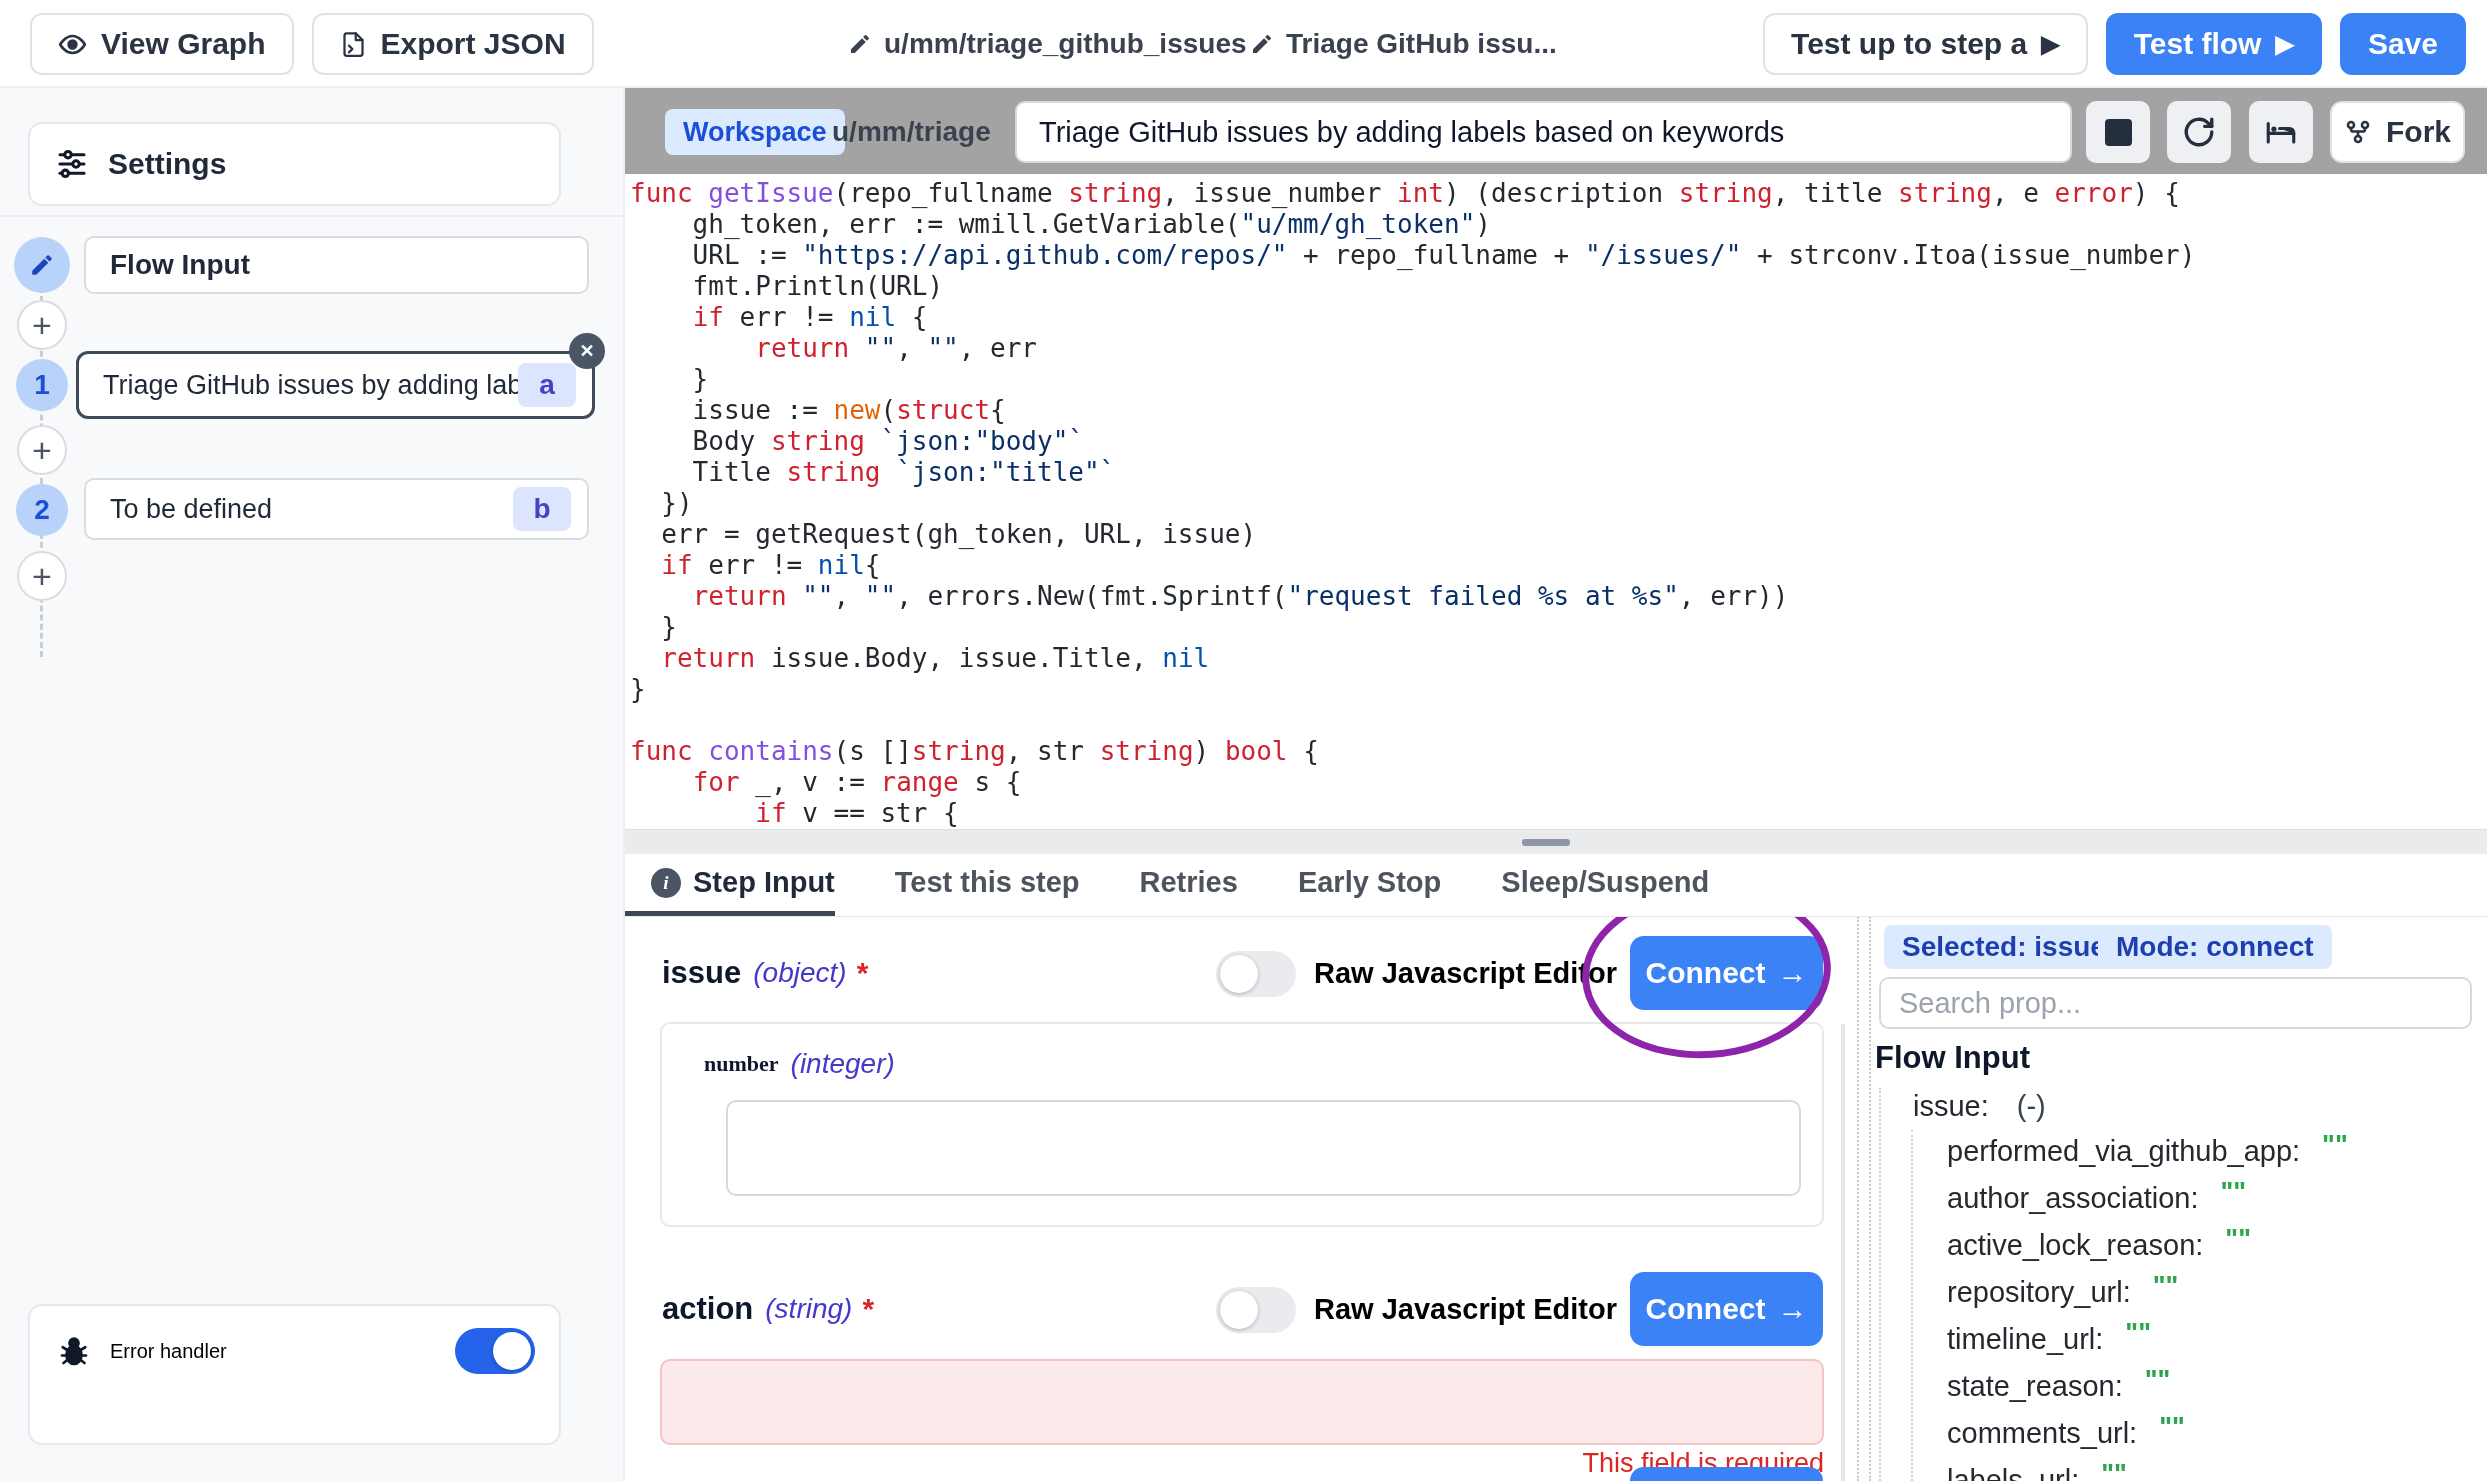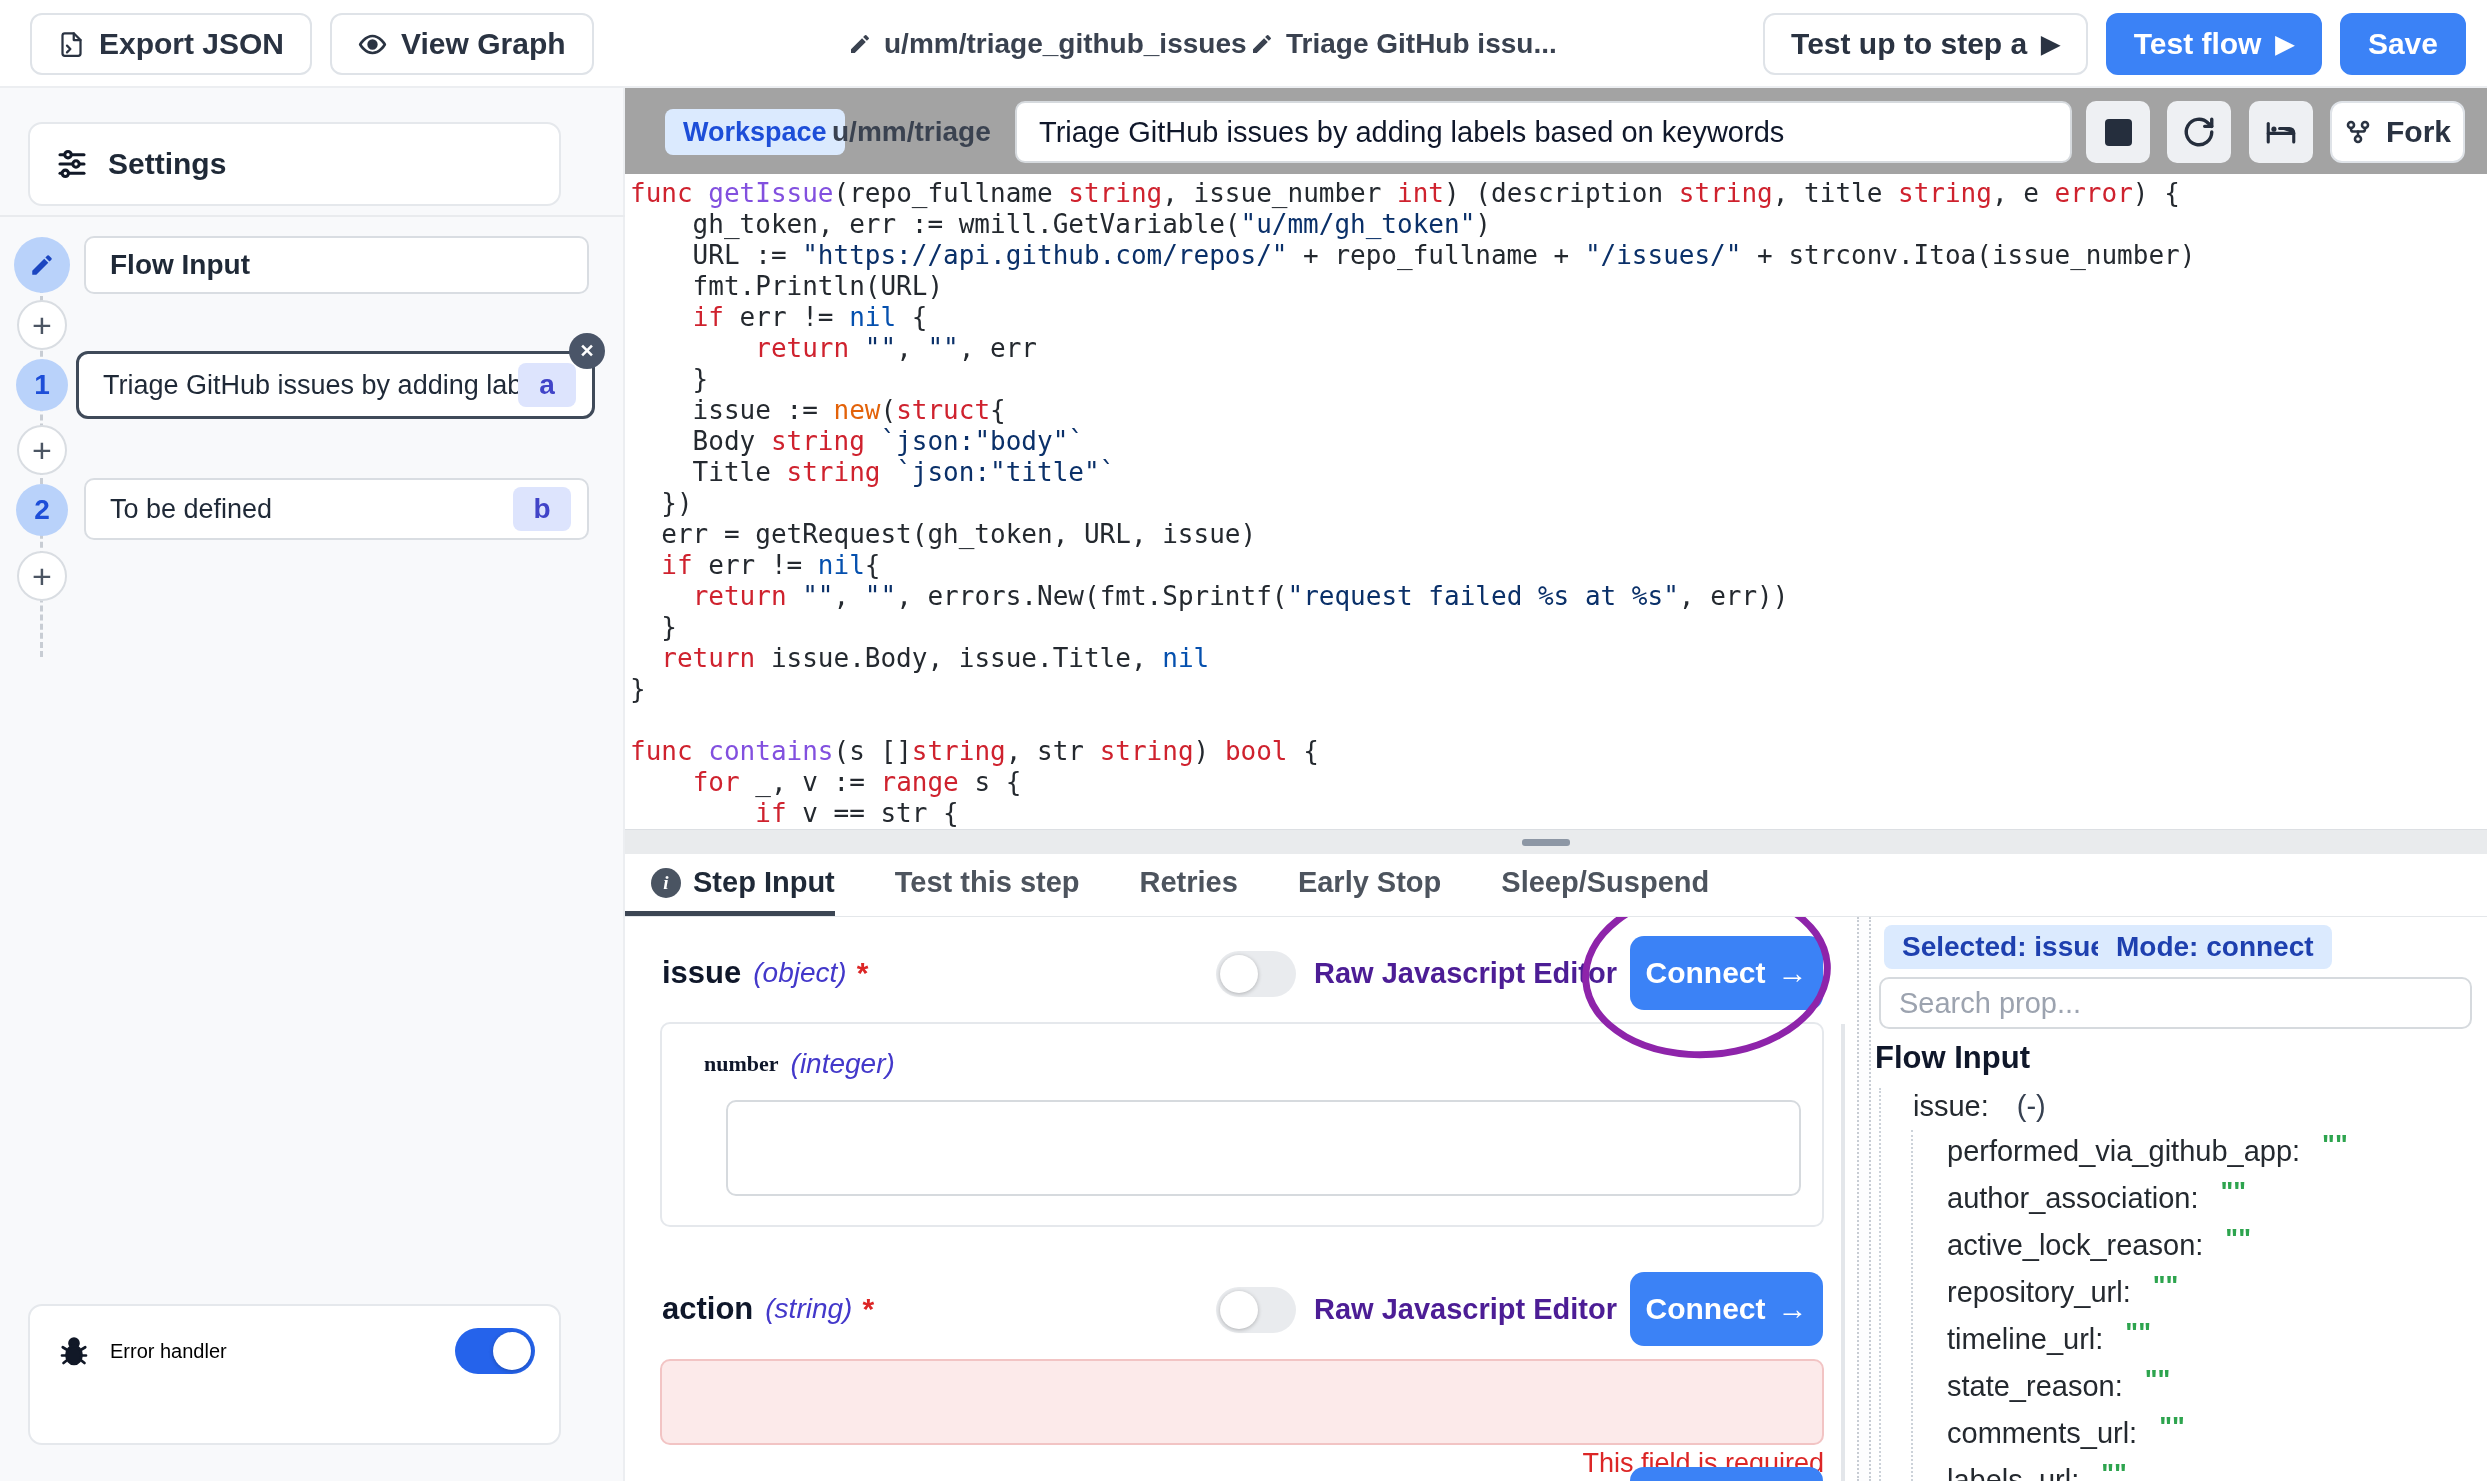--- a/index.html
+++ b/index.html
@@ -76,21 +76,21 @@
   .info-dot{width:30px;height:30px;border-radius:50%;background:#4a5462;color:#fff;display:flex;align-items:center;justify-content:center;font-size:19px;font-style:italic;font-weight:700;font-family:"Liberation Serif",serif;}
 
   
   .step-panel{position:absolute;left:625px;top:917px;width:1232px;height:564px;background:#fff;overflow:hidden;}
   .field-row{position:absolute;left:0;width:1232px;height:76px;}
   .field-label{position:absolute;left:37px;top:0;height:76px;display:flex;align-items:center;}
   .fname{font-size:31px;font-weight:800;color:#0f172a;}
   .ftype{font-size:28px;font-style:italic;color:#4338ca;margin-left:12px;}
   .fstar{font-size:30px;font-weight:700;color:#dc2626;margin-left:10px;}
   .fr-toggle{position:absolute;left:591px;top:16px;}
-  .raw-label{position:absolute;left:689px;top:0;height:76px;display:flex;align-items:center;font-size:29px;font-weight:600;color:#4c1d95;white-space:nowrap;}
+  .raw-label{position:absolute;left:689px;top:0;height:76px;display:flex;align-items:center;font-size:29px;font-weight:600;color:#000000;white-space:nowrap;}
   .connect-btn{position:absolute;left:1005px;top:1px;width:193px;height:74px;border:none;border-radius:14px;background:var(--accent);color:#fff;font-size:30px;font-weight:700;display:flex;align-items:center;justify-content:center;gap:12px;cursor:pointer;font-family:inherit;}
   .nested-card{position:absolute;left:35px;top:105px;width:1164px;height:205px;border:2px solid var(--border-soft);border-radius:10px;}
   .nested-label{position:absolute;left:42px;top:24px;display:flex;align-items:center;}
   .nested-label .fname{font-size:22px;font-family:Liberation Serif, serif;}
   .num-input{position:absolute;left:64px;top:76px;width:1075px;height:96px;border:2px solid #d6dade;border-radius:10px;font-size:29px;padding:0 20px;font-family:inherit;}
   .req-area{position:absolute;left:35px;top:442px;width:1164px;height:86px;background:#fceaea;border:2px solid #f2c4c4;border-radius:10px;}
   .req-error{position:absolute;left:35px;top:531px;width:1164px;text-align:right;font-size:27px;color:#dc2626;}
   .panel-scroll{position:absolute;left:1216px;top:107px;width:4px;height:457px;background:#e3e6ea;}
   .annotation-ellipse{position:absolute;left:957px;top:-30px;width:249px;height:171px;border:7px solid var(--annotation);border-radius:50%;transform:rotate(-4deg);pointer-events:none;z-index:5;}
 
@@ -112,33 +112,33 @@
   .guide-2{left:40px;top:213px;height:351px;}
 </style>
 </head>
 <body>
 
 <div id="app">
 
   <header class="topbar">
     <div class="topbar-left">
       <button class="btn">
+        <svg class="icon" width="29" height="29" viewBox="0 0 24 24" fill="none" stroke="#2a3342" stroke-width="2.2" stroke-linecap="round" stroke-linejoin="round">
+            <path d="M1.8 12S5.8 5 12 5s10.2 7 10.2 7-4 7-10.2 7S1.8 12 1.8 12z"></path>
+            <circle cx="12" cy="12" r="3.2" fill="#2a3342"></circle>
+          </svg>
+        <span>View Graph</span>
+      </button>
+      <button class="btn">
         <svg class="icon" width="27" height="27" viewBox="0 0 24 24" fill="none" stroke="#2a3342" stroke-width="2" stroke-linecap="round" stroke-linejoin="round">
             <path d="M14 2H6a2 2 0 0 0-2 2v16a2 2 0 0 0 2 2h12a2 2 0 0 0 2-2V8z"></path>
             <path d="M14 2v6h6"></path>
             <path d="M8 13l3 3-3 3"></path>
           </svg>
         <span>Export JSON</span>
-      </button>
-      <button class="btn">
-        <svg class="icon" width="29" height="29" viewBox="0 0 24 24" fill="none" stroke="#2a3342" stroke-width="2.2" stroke-linecap="round" stroke-linejoin="round">
-            <path d="M1.8 12S5.8 5 12 5s10.2 7 10.2 7-4 7-10.2 7S1.8 12 1.8 12z"></path>
-            <circle cx="12" cy="12" r="3.2" fill="#2a3342"></circle>
-          </svg>
-        <span>View Graph</span>
       </button>
     </div>
 
     <span class="crumb crumb-path">
       <svg class="icon" width="24" height="24" viewBox="0 0 24 24" fill="#3a4250">
           <path d="M3 17.25V21h3.75L17.8 9.94l-3.75-3.75L3 17.25zM20.7 7.04a1 1 0 0 0 0-1.41l-2.34-2.34a1 1 0 0 0-1.41 0l-1.83 1.83 3.75 3.75 1.83-1.83z"></path>
         </svg>
       <span>u/mm/triage_github_issues</span>
     </span>
     <span class="crumb crumb-title">

